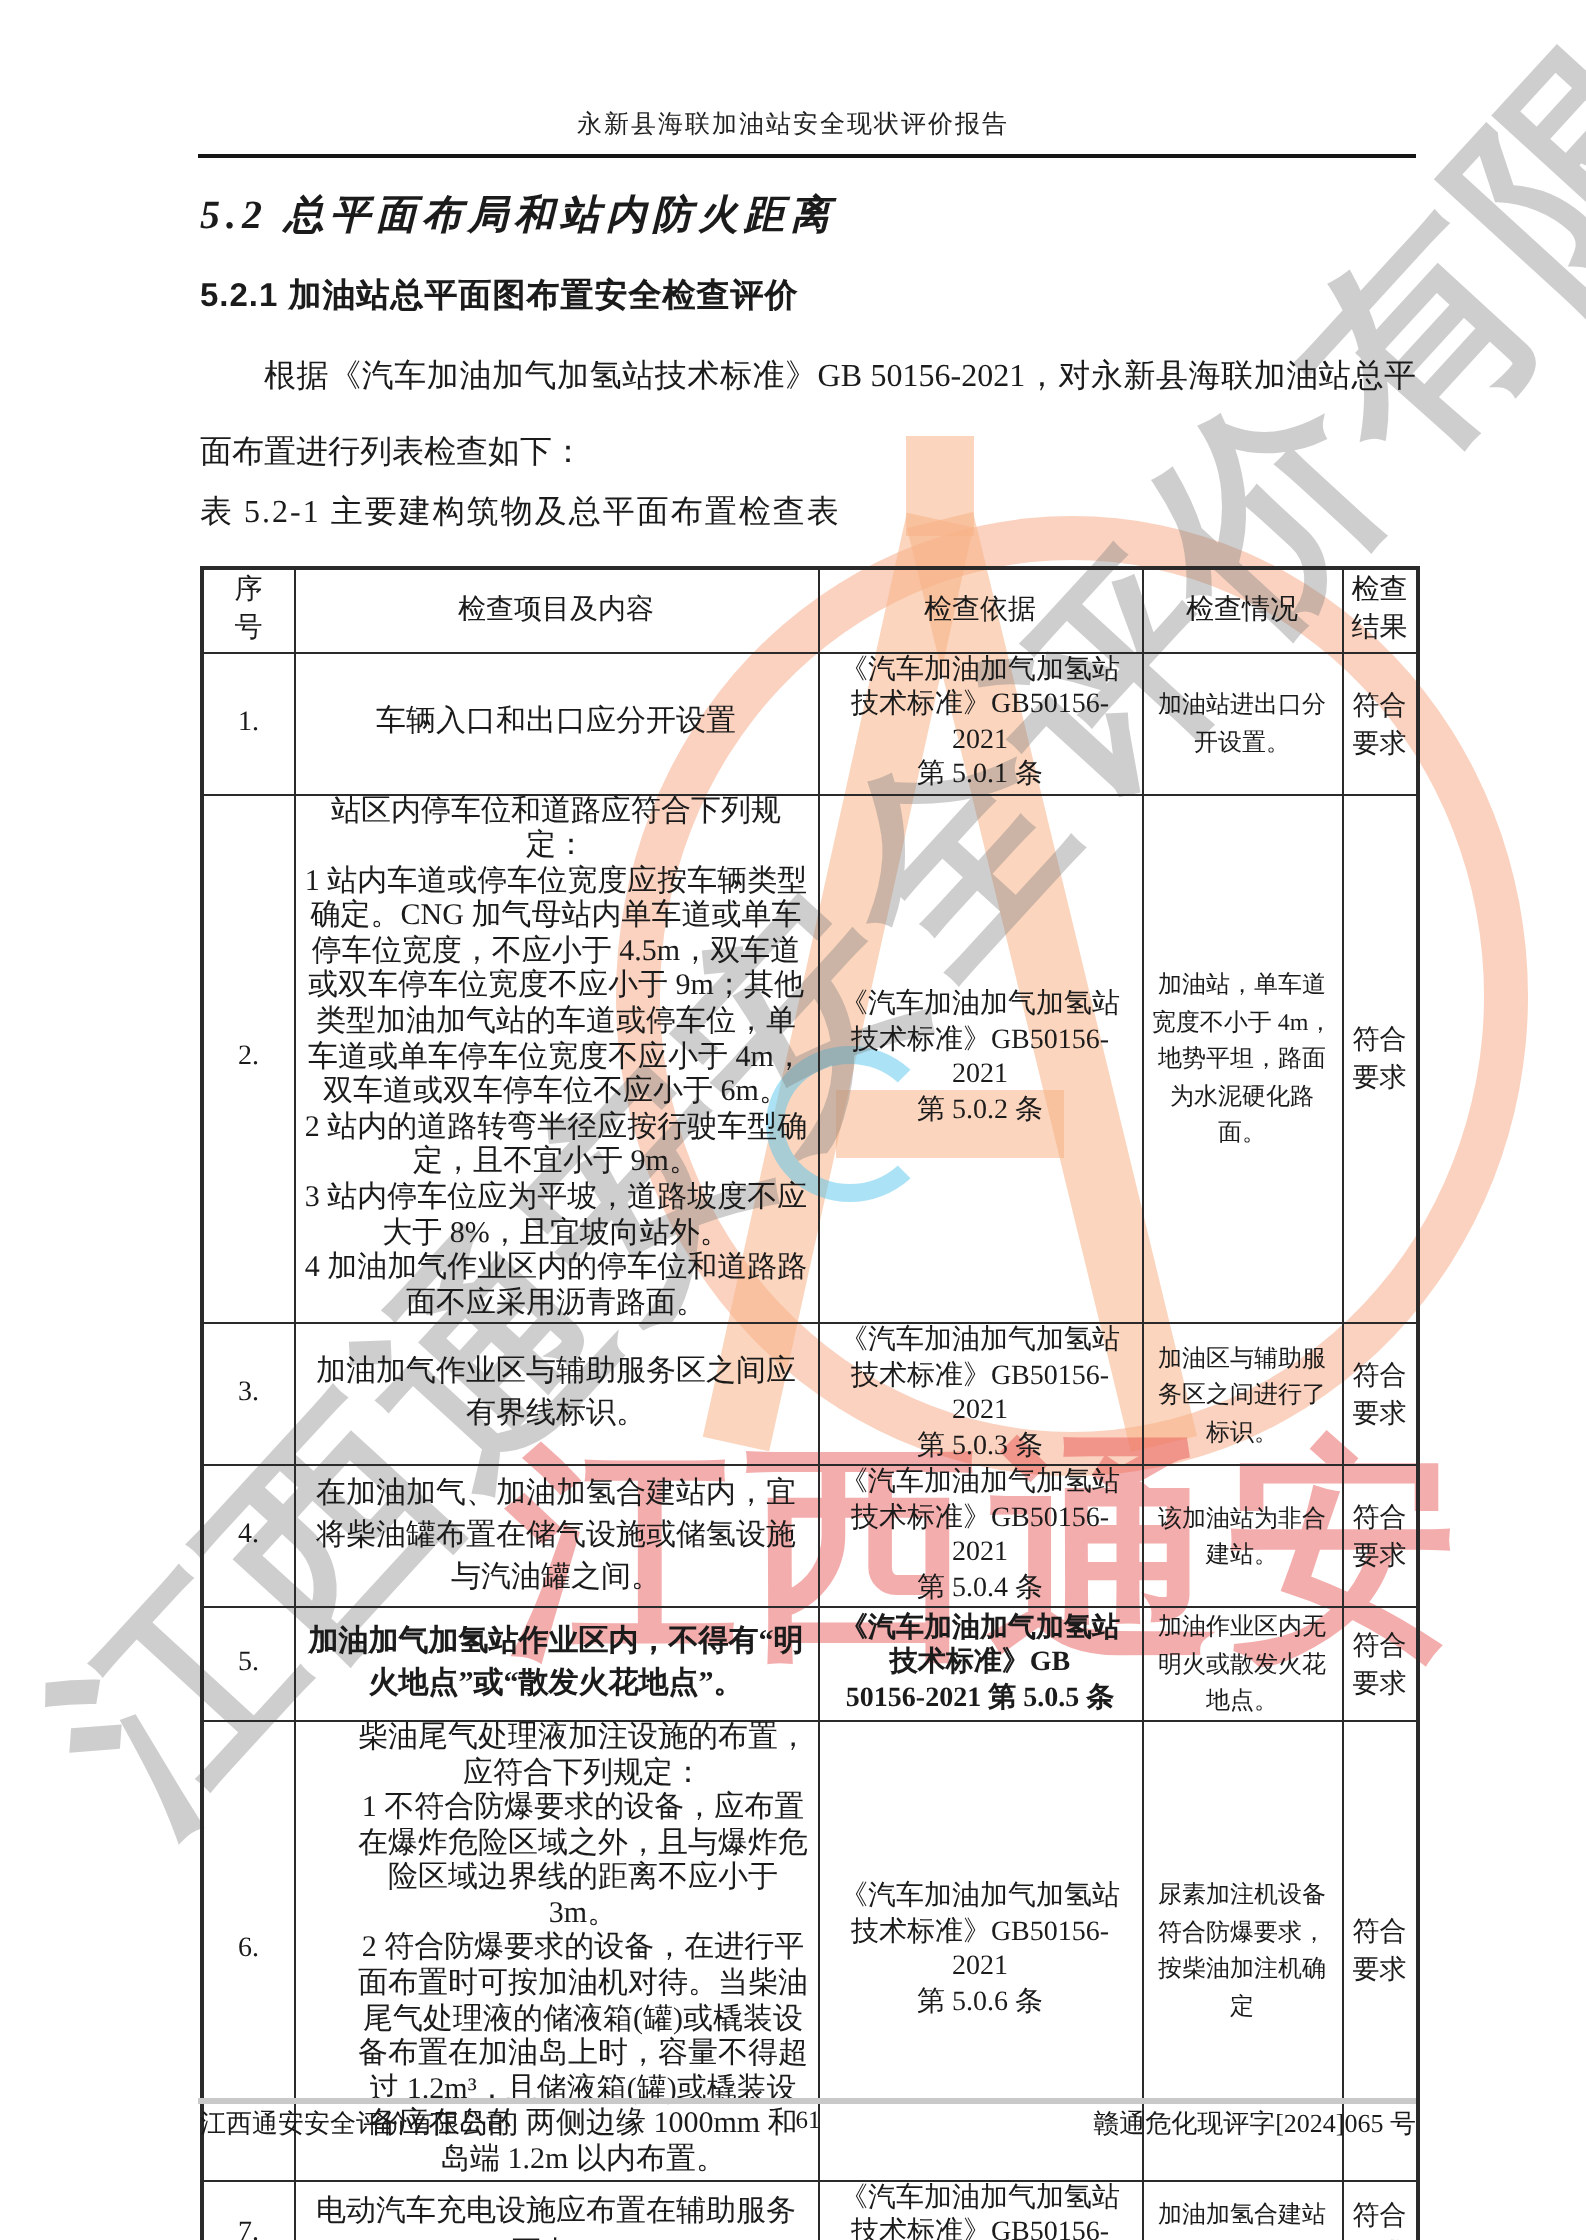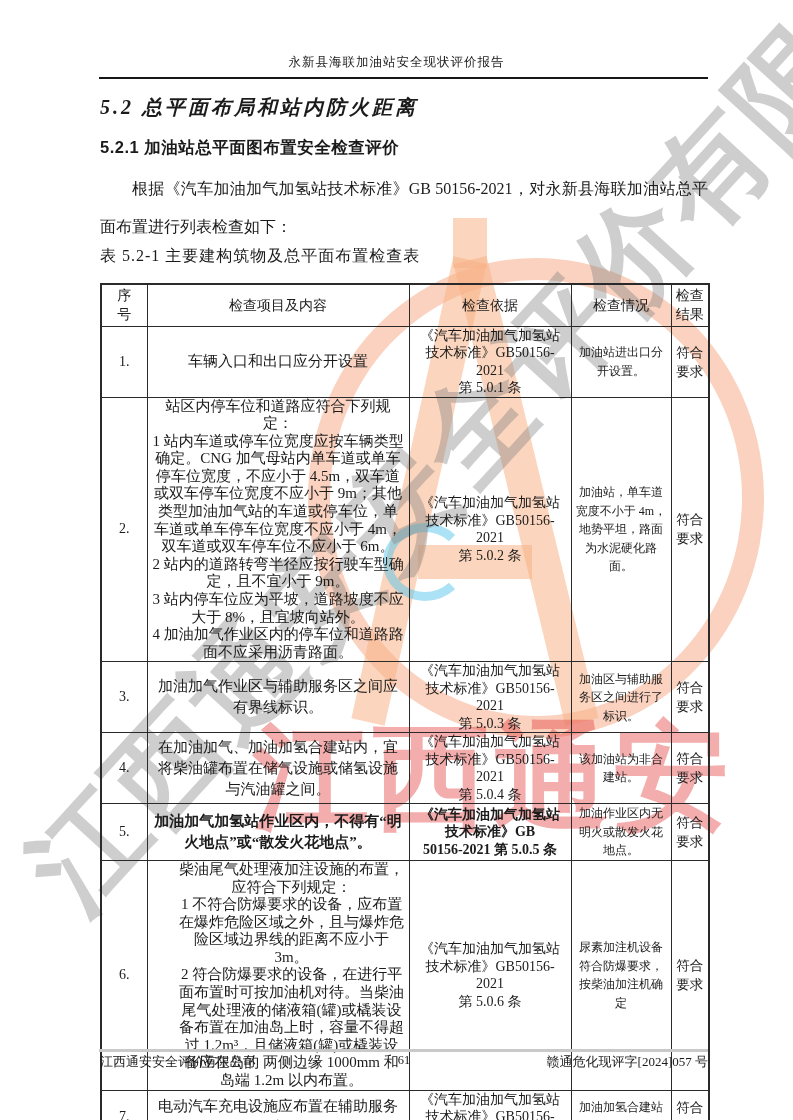--- a/index.html
+++ b/index.html
@@ -202,16 +202,16 @@
             <td class="c-res">符合要求</td>
           </tr>
         </tbody>
     </table>
 
     <div class="tbl-shadow"></div>
 
     <div class="footer">
       <span class="f-left">江西通安安全评价有限公司</span>
       <span class="f-page">61</span>
-      <span class="f-right">赣通危化现评字[2024]057 号</span>
+      <span class="f-right">赣通危化现评字[2024]065 号</span>
     </div>
   </div>
 </div>
 
 </body></html>

